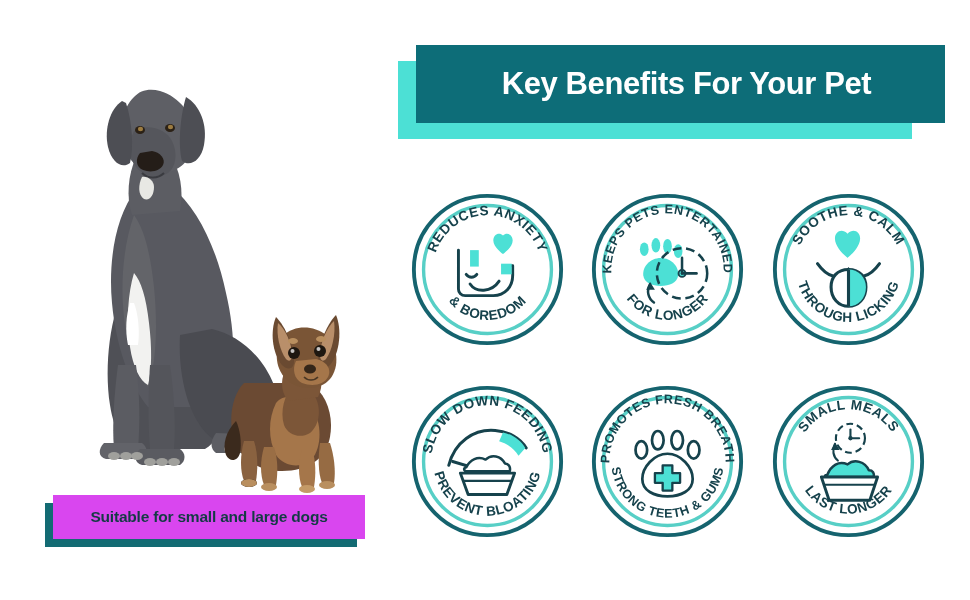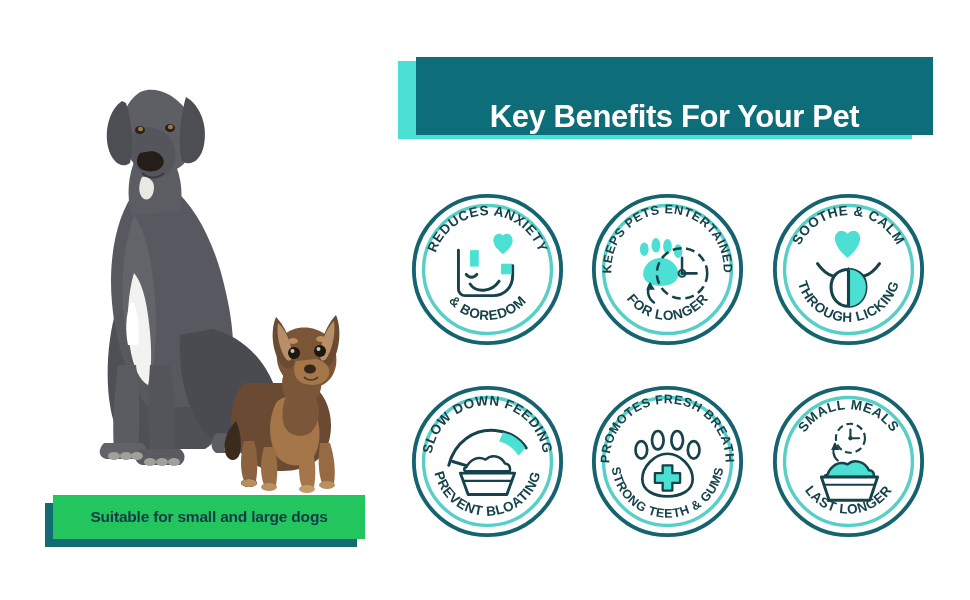--- a/index.html
+++ b/index.html
@@ -54,21 +54,21 @@
     width: 312px;
     height: 44px;
     background: #136b73;
   }
   .caption-bar {
     position: absolute;
     left: 8px;
     top: 0px;
     width: 312px;
     height: 44px;
-    background: #22c55e;
+    background: #d946ef;
     display: flex;
     align-items: center;
     justify-content: center;
   }
   .caption-text {
     color: #133b44;
     font-size: 15.5px;
     font-weight: bold;
     letter-spacing: -0.2px;
     font-family: "Liberation Sans", sans-serif;
@@ -87,27 +87,28 @@
     position: absolute;
     left: 0px;
     top: 16px;
     width: 514px;
     height: 78px;
     background: #4ce0d5;
   }
   .header-bar {
     position: absolute;
     left: 18px;
-    top: 12px;
+    top: 0px;
     width: 517px;
     height: 78px;
     background: #0d6d78;
     display: flex;
-    align-items: flex-end;
+    align-items: center;
     justify-content: center;
+    padding-left: 12px;
   }
   .header-title {
     color: #ffffff;
     font-size: 31px;
     font-weight: bold;
     letter-spacing: -0.4px;
     font-family: "Liberation Sans", sans-serif;
     white-space: nowrap;
   }
 

